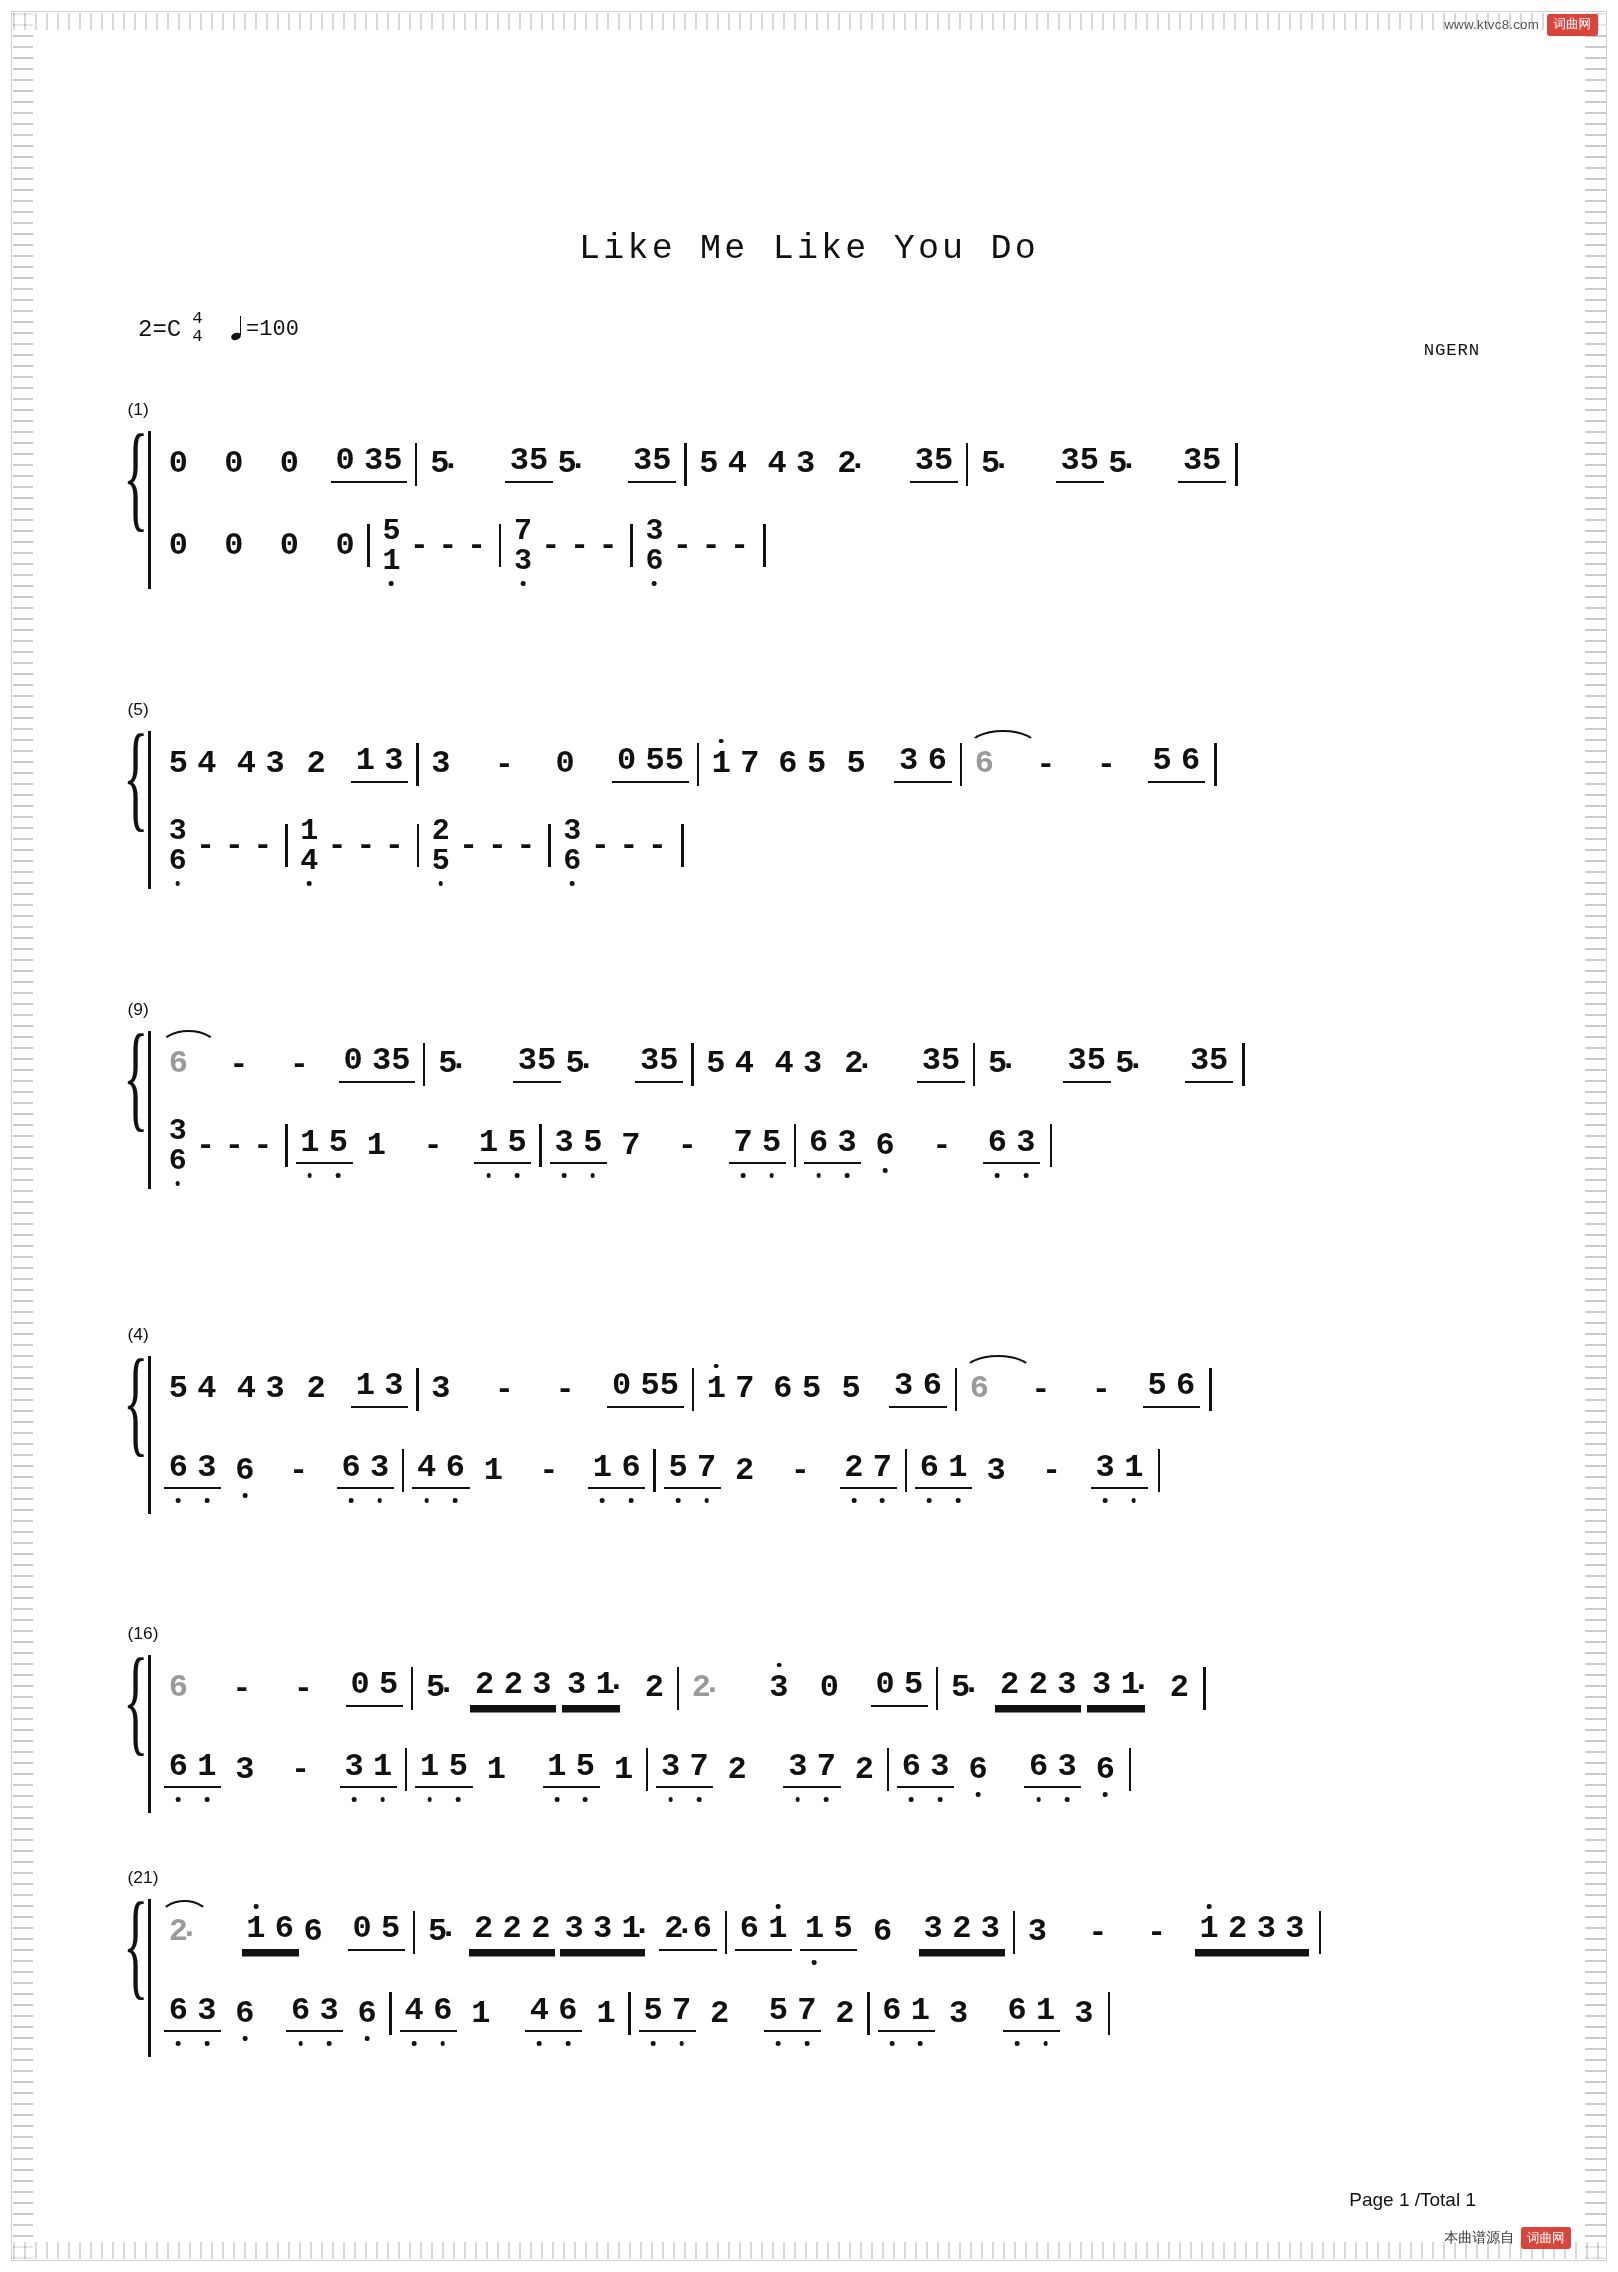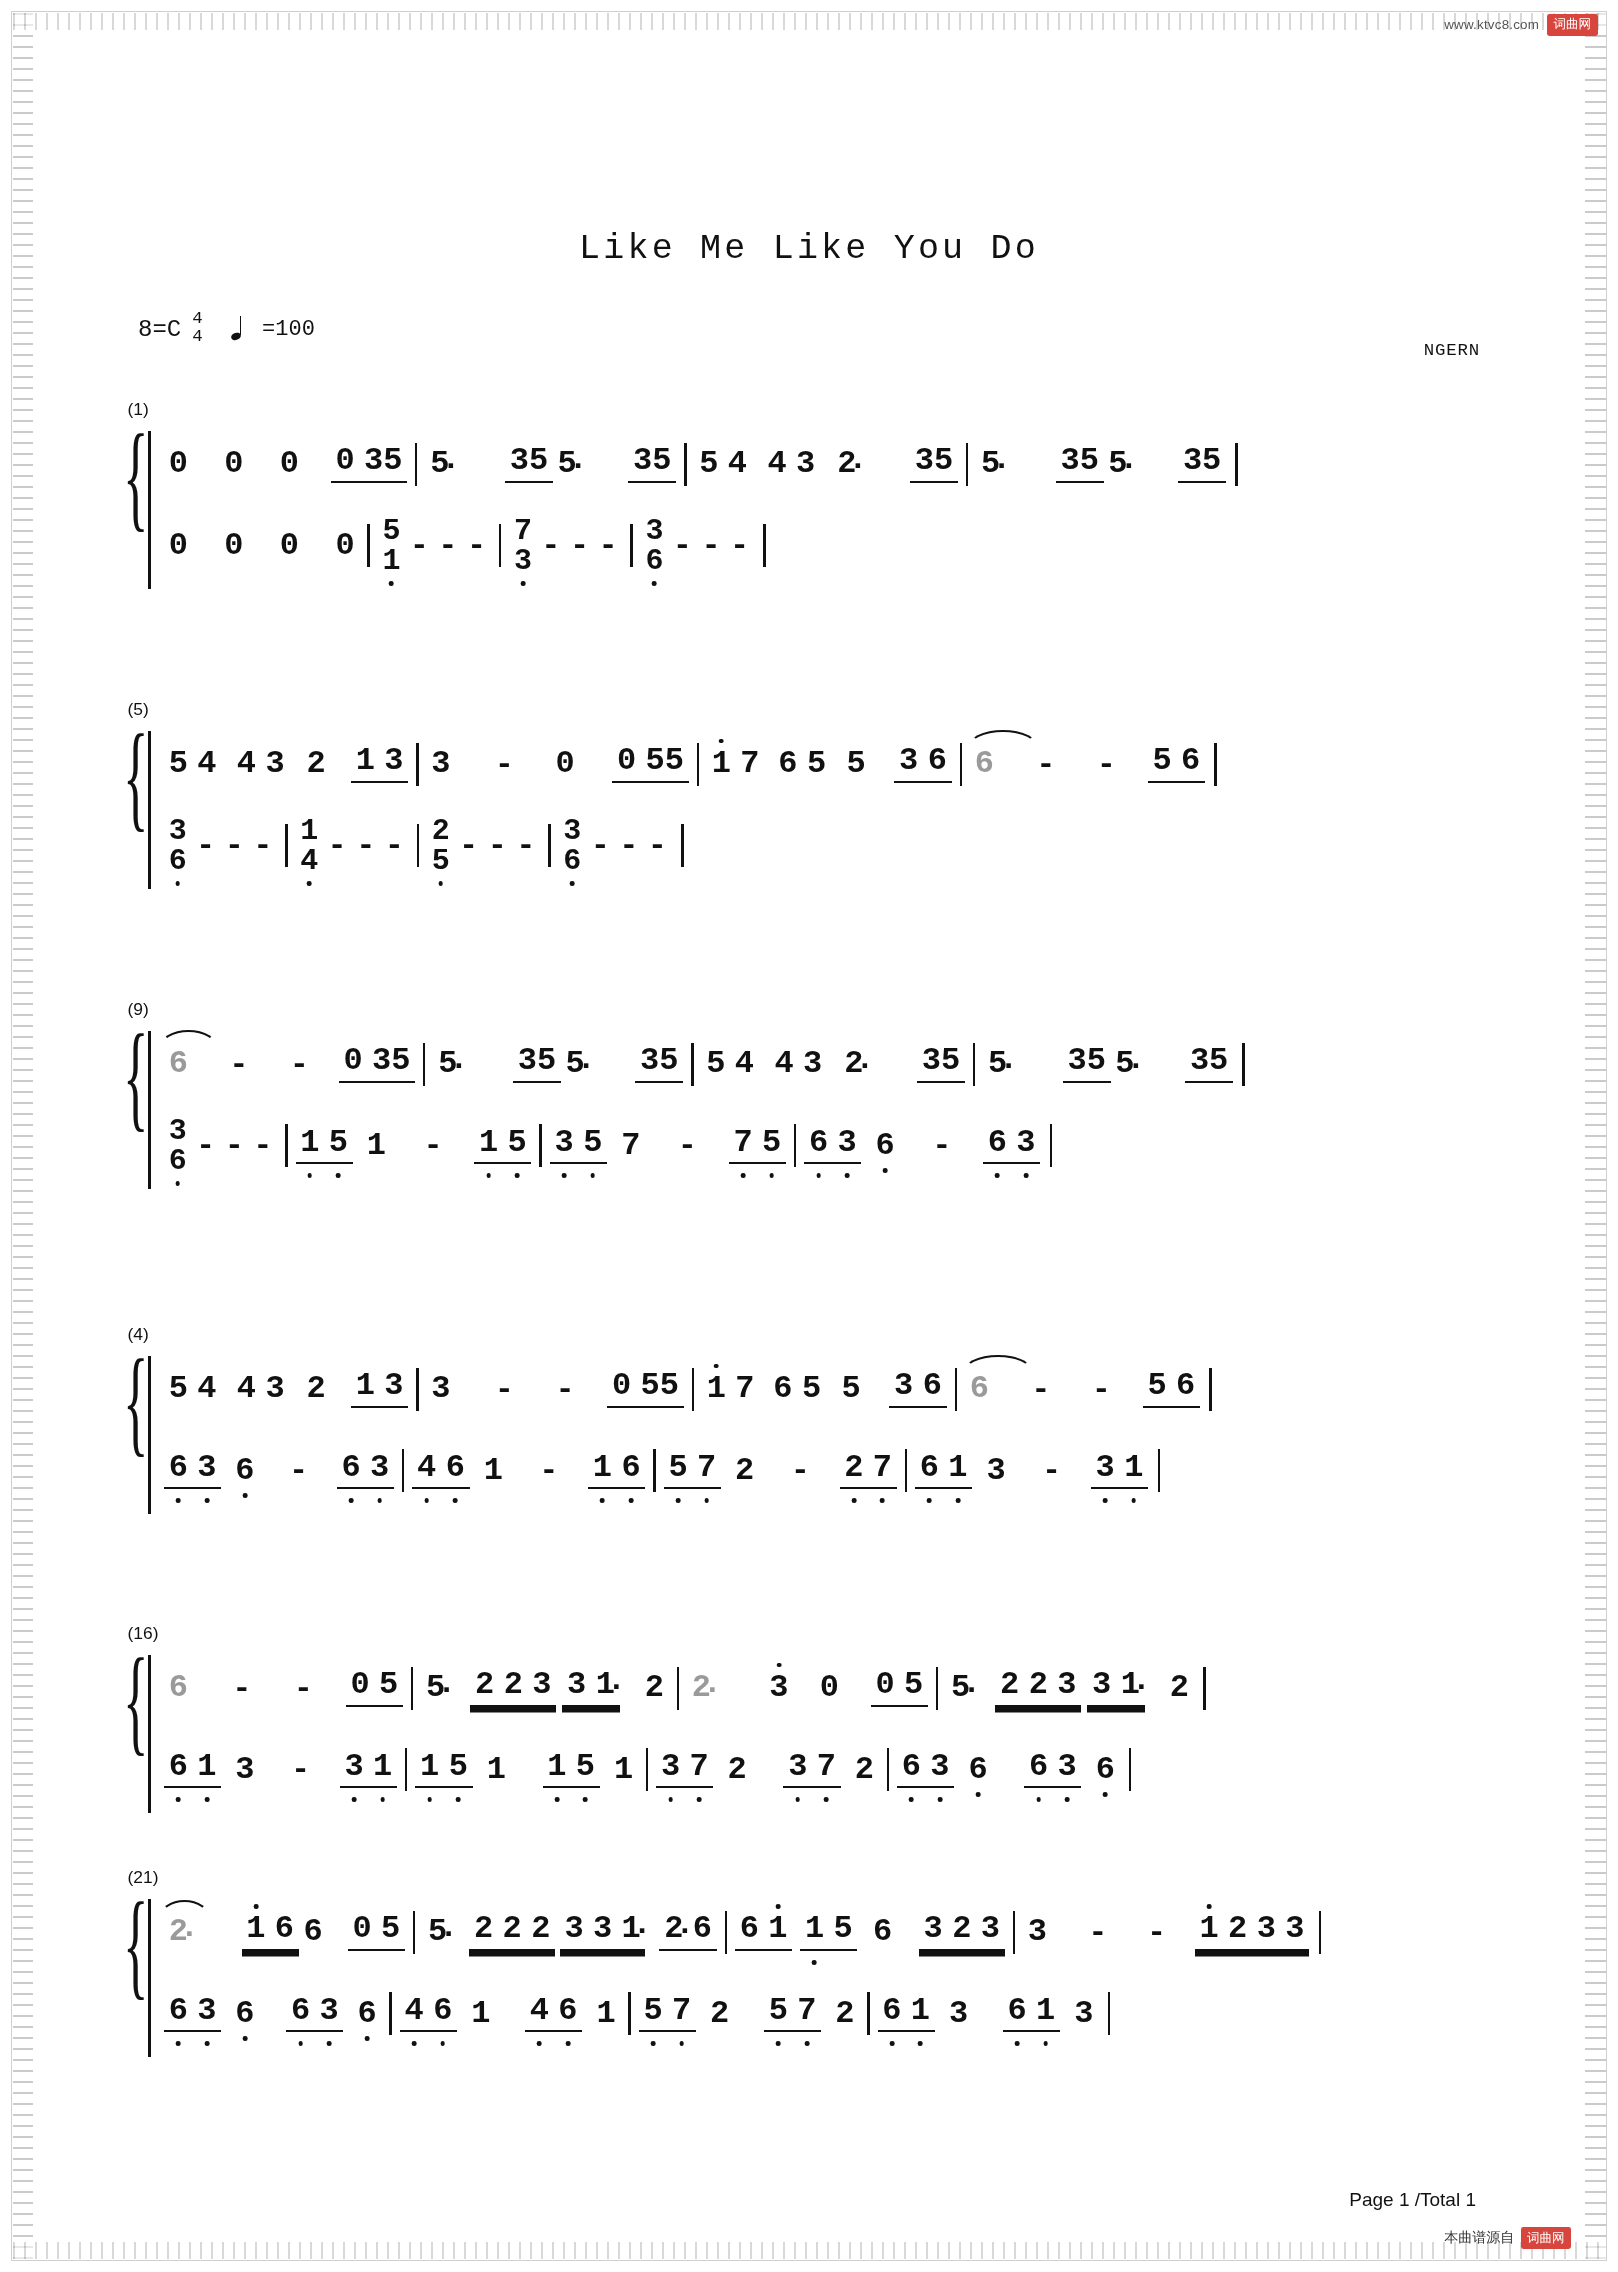--- a/index.html
+++ b/index.html
@@ -100,21 +100,21 @@
     flex-direction: column;
     align-items: center;
     font-size: 17.4px;
     line-height: 1.02;
     transform: translateY(-1.6px);
   }
   .frac .num { border-bottom: 0; }
   .tempo {
     display: inline-flex;
     align-items: center;
-    gap: 20px;
+    gap: 4px;
     margin-left: 17.4px;
     font-size: 22px;
   }
   .quarter-note {
     display: inline-block;
     position: relative;
     width: 11px; height: 20.5px;
   }
   .quarter-note::before {
     content: "";
@@ -313,21 +313,21 @@
 <div class="tick-row bottom"></div>
 
 <div class="site-tag">
   <span class="url">www.ktvc8.com</span>
   <span class="site-badge">词曲网</span>
 </div>
 
 <div class="title">Like Me Like You Do</div>
 
 <div class="meta-left">
-  <span>8=C</span>
+  <span>2=C</span>
   <span class="frac">
     <span class="num">4</span>
     <span class="den">4</span>
   </span>
   <span class="tempo">
     <span class="quarter-note"></span>
     <span>=100</span>
   </span>
 </div>
 

